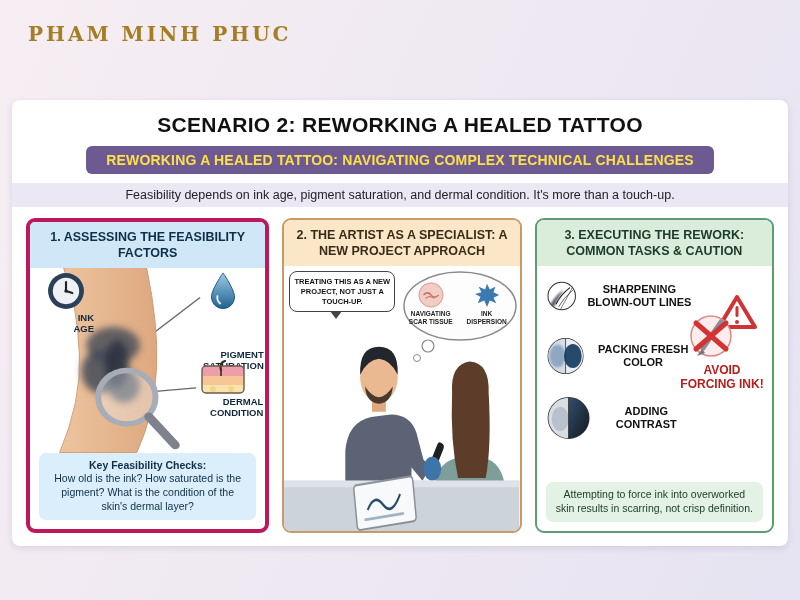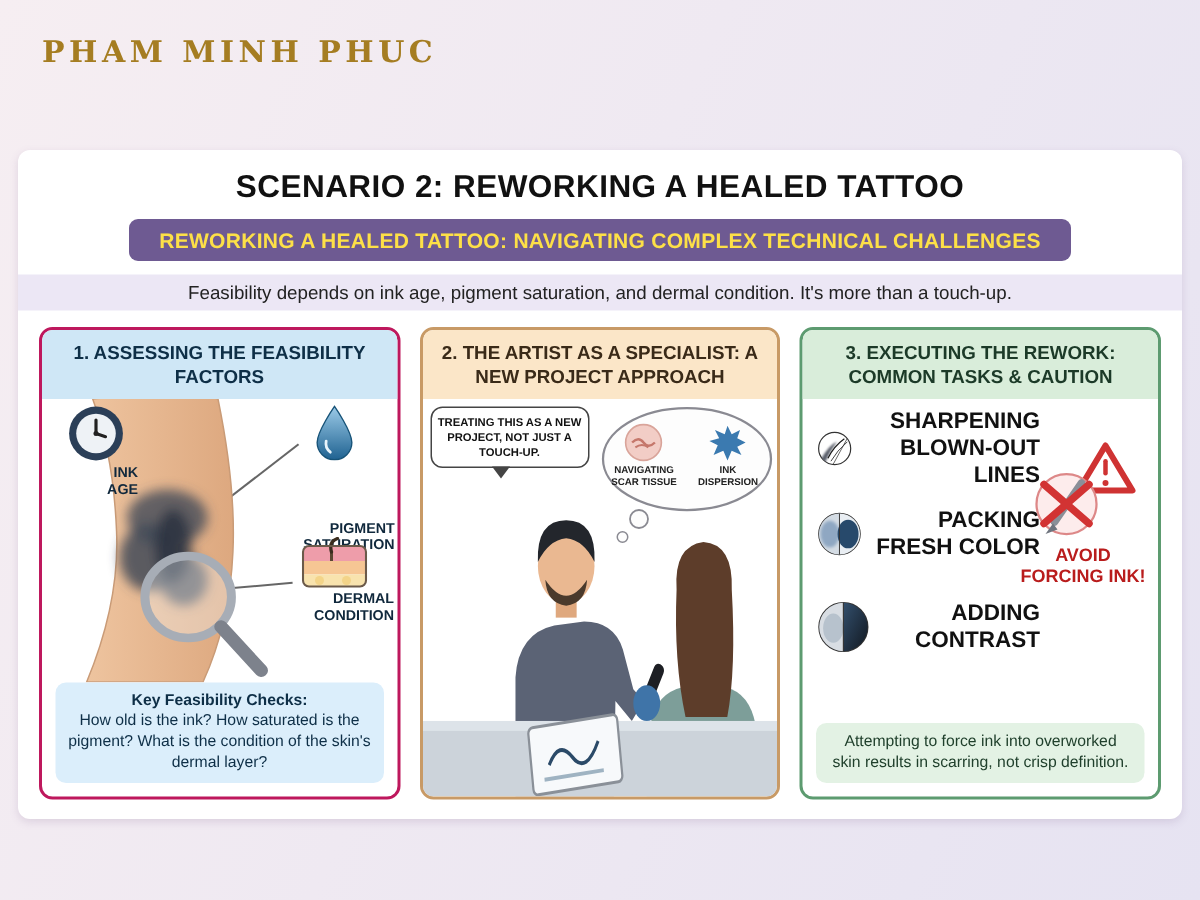--- a/index.html
+++ b/index.html
@@ -20,21 +20,21 @@
     display:flex;flex-direction:column;
   }
   .title{margin:13px 8px 0;text-align:center;font-size:21px;font-weight:800;color:#111;letter-spacing:0.3px;}
   .banner{
     align-self:center;margin-top:9px;background:#6e5a92;color:#fde047;
     font-size:14px;font-weight:bold;padding:6px 20px;border-radius:6px;letter-spacing:0.2px;
   }
   .subtitle{margin-top:9px;background:#ece7f5;text-align:center;font-size:12.5px;color:#222;padding:5px 8px;}
   .panels{flex:1;display:flex;gap:13px;padding:11px 14px 13px;}
   .panel{flex:1;border-radius:9px;display:flex;flex-direction:column;overflow:hidden;background:#fff;}
-  .p1{border:2px solid #be185d;}
+  .p1{border:4px solid #be185d;}
   .p2{border:2px solid #c89a66;}
   .p3{border:2px solid #5d9b70;}
   .panel-header{
     min-height:36px;display:flex;align-items:center;justify-content:center;
     font-weight:bold;font-size:12.5px;text-align:center;padding:5px 6px;line-height:1.3;
   }
   .p1 .panel-header{background:#cfe7f6;color:#0e2f47;}
   .p2 .panel-header{background:#fbe6c8;color:#3a2a18;}
   .p3 .panel-header{background:#d9edda;color:#1c3a28;}
   .panel-body{flex:1;position:relative;overflow:hidden;}
@@ -62,21 +62,21 @@
     content:"";position:absolute;left:40px;bottom:-8px;
     border-left:6px solid transparent;border-right:6px solid transparent;border-top:8px solid #444;
   }
   .thought-cloud{position:absolute;right:2px;top:2px;width:118px;height:100px;z-index:3;}
   .thought-items{position:absolute;right:8px;top:16px;width:106px;display:flex;justify-content:center;gap:6px;z-index:4;}
   .thought-item{width:50px;display:flex;flex-direction:column;align-items:center;}
   .thought-item .icon-label{font-size:6.5px;font-weight:bold;text-align:center;line-height:1.2;color:#222;margin-top:2px;}
 
   
   .task-row{position:absolute;left:10px;display:flex;align-items:center;gap:8px;width:148px;z-index:2;}
-  .task-row .icon-label{font-weight:bold;font-size:15px;line-height:1.2;color:#111;text-align:right;}
+  .task-row .icon-label{font-weight:bold;font-size:11px;line-height:1.2;color:#111;text-align:center;}
   .row-1{top:6px;}
   .row-2{top:66px;}
   .row-3{top:128px;}
   .warning-block{position:absolute;top:28px;right:4px;width:92px;display:flex;flex-direction:column;align-items:center;z-index:2;}
   .warning-label{margin-top:4px;font-size:12px;font-weight:800;text-align:center;color:#b91c1c;line-height:1.15;}
 </style>
 </head>
 <body>
 
 <div class="logo">PHAM MINH PHUC</div>

